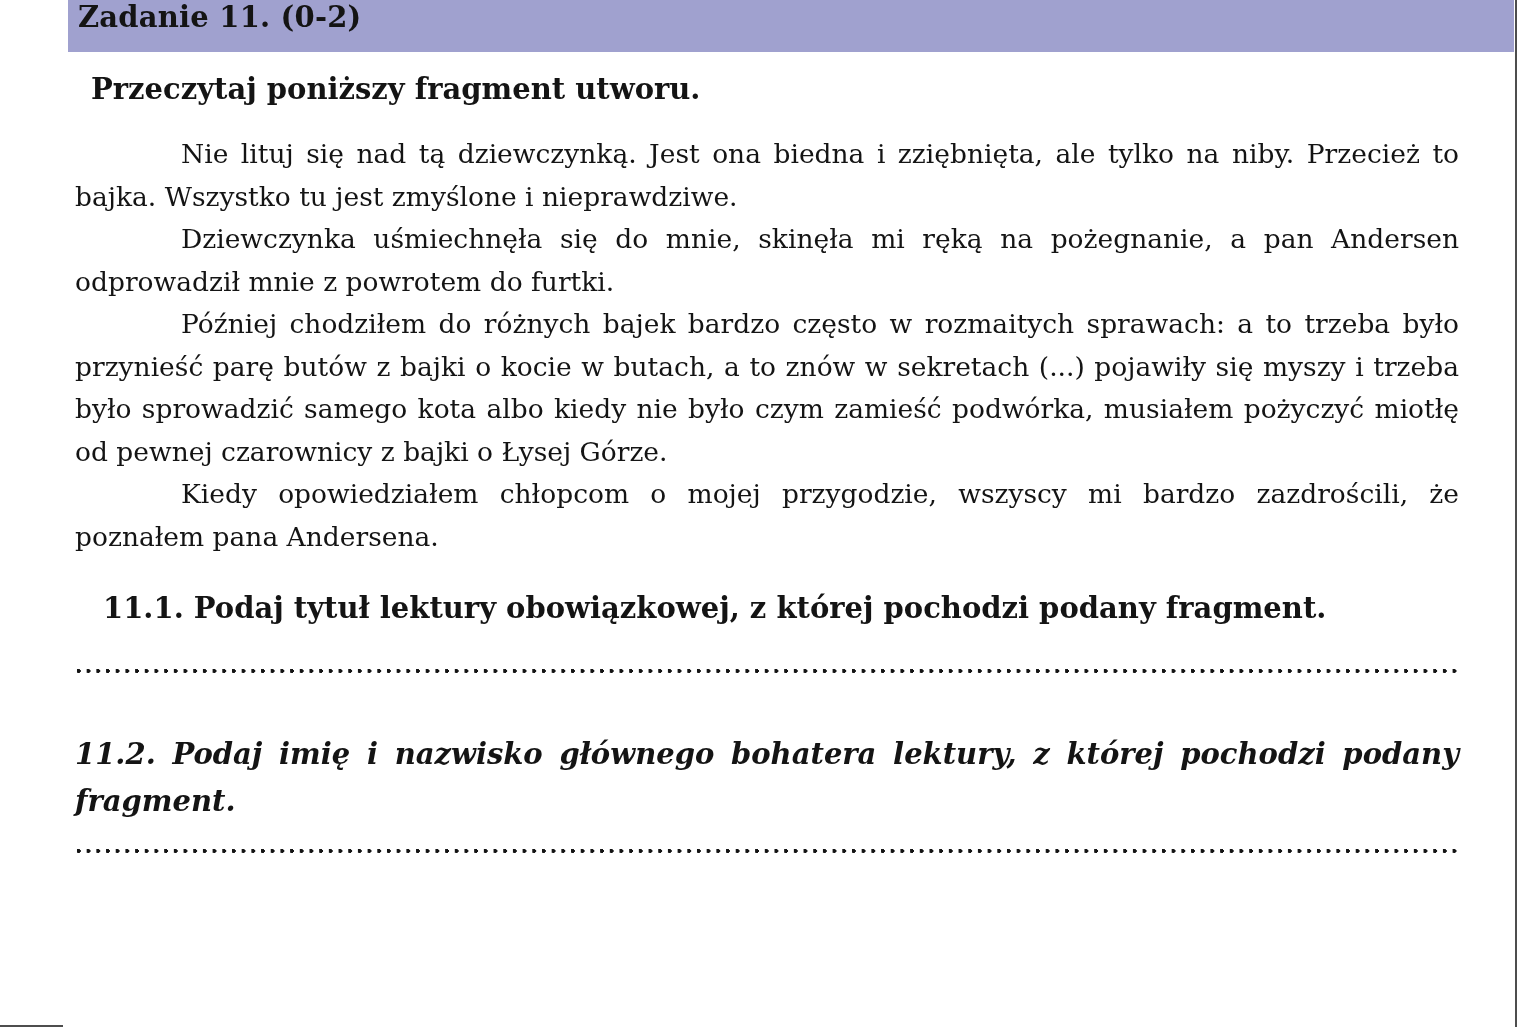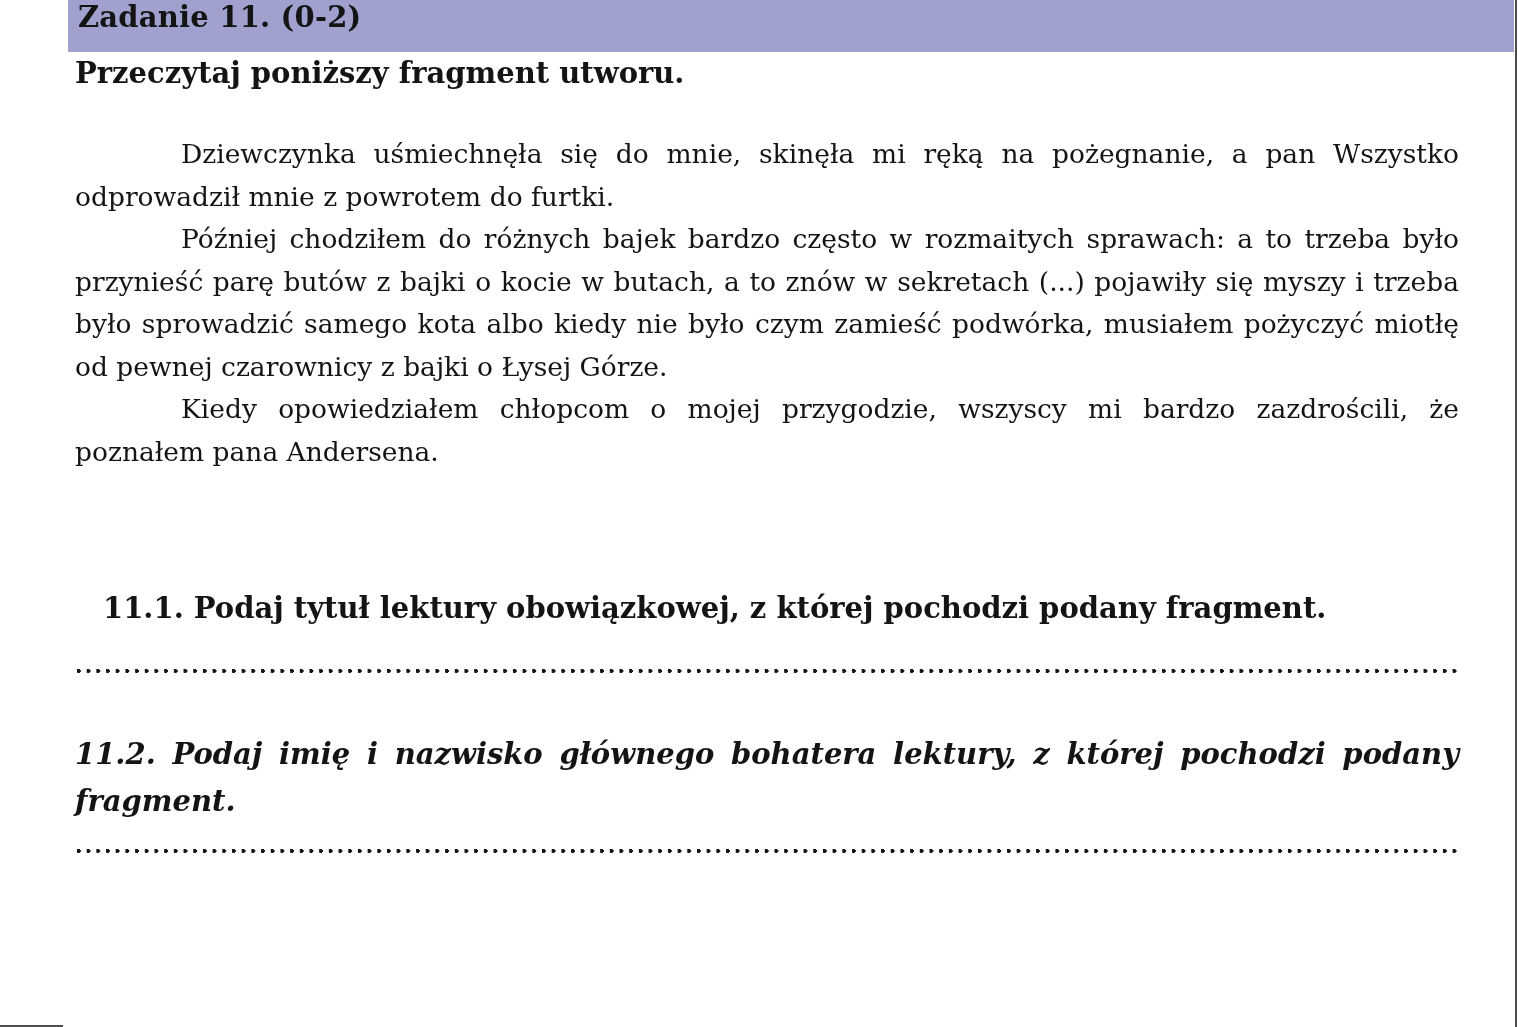--- a/index.html
+++ b/index.html
@@ -14,21 +14,21 @@
   
   .task-header{
     position:absolute;left:68px;top:0;
     width:1446px;height:52px;
     background:var(--header-bg,#a0a1cf);
     display:flex;align-items:flex-start;
     padding-left:10px;box-sizing:border-box;
     font-weight:bold;font-size:29px;letter-spacing:0.2px;
   }
   .instruction{
-    position:absolute;left:75px;top:56px;margin:0;
+    position:absolute;left:75px;top:56px;margin:16px;
     font-size:29px;font-weight:bold;
   }
   
   .fragment{
     position:absolute;left:75px;top:133px;width:1384px;
     font-size:26.5px;line-height:42.5px;
     text-align:justify;
   }
   .fragment p{margin:0;text-indent:106px;}
   
@@ -81,21 +81,22 @@
 
 <div class="page">
 
   <div class="task-header">
     <span>Zadanie 11. (0-2)</span>
   </div>
 
   <p class="instruction">Przeczytaj poniższy fragment utworu.</p>
 
   <div class="fragment">
-    <p>Dziewczynka uśmiechnęła się do mnie, skinęła mi ręką na pożegnanie, a pan Wszystko odprowadził mnie z powrotem do furtki.</p>
+    <p>Nie lituj się nad tą dziewczynką. Jest ona biedna i zziębnięta, ale tylko na niby. Przecież to bajka. Wszystko tu jest zmyślone i nieprawdziwe.</p>
+    <p>Dziewczynka uśmiechnęła się do mnie, skinęła mi ręką na pożegnanie, a pan Andersen odprowadził mnie z powrotem do furtki.</p>
     <p>Później chodziłem do różnych bajek bardzo często w rozmaitych sprawach: a to trzeba było przynieść parę butów z bajki o kocie w butach, a to znów w sekretach (...) pojawiły się myszy i trzeba było sprowadzić samego kota albo kiedy nie było czym zamieść podwórka, musiałem pożyczyć miotłę od pewnej czarownicy z bajki o Łysej Górze.</p>
     <p>Kiedy opowiedziałem chłopcom o mojej przygodzie, wszyscy mi bardzo zazdrościli, że poznałem pana Andersena.</p>
   </div>
 
   <p class="question q1">11.1. Podaj tytuł lektury obowiązkowej, z której pochodzi podany fragment.</p>
   <div class="dotted line1"></div>
 
   <p class="question q2">11.2. Podaj imię i nazwisko głównego bohatera lektury, z której pochodzi podany fragment.</p>
   <div class="dotted line2"></div>
 

